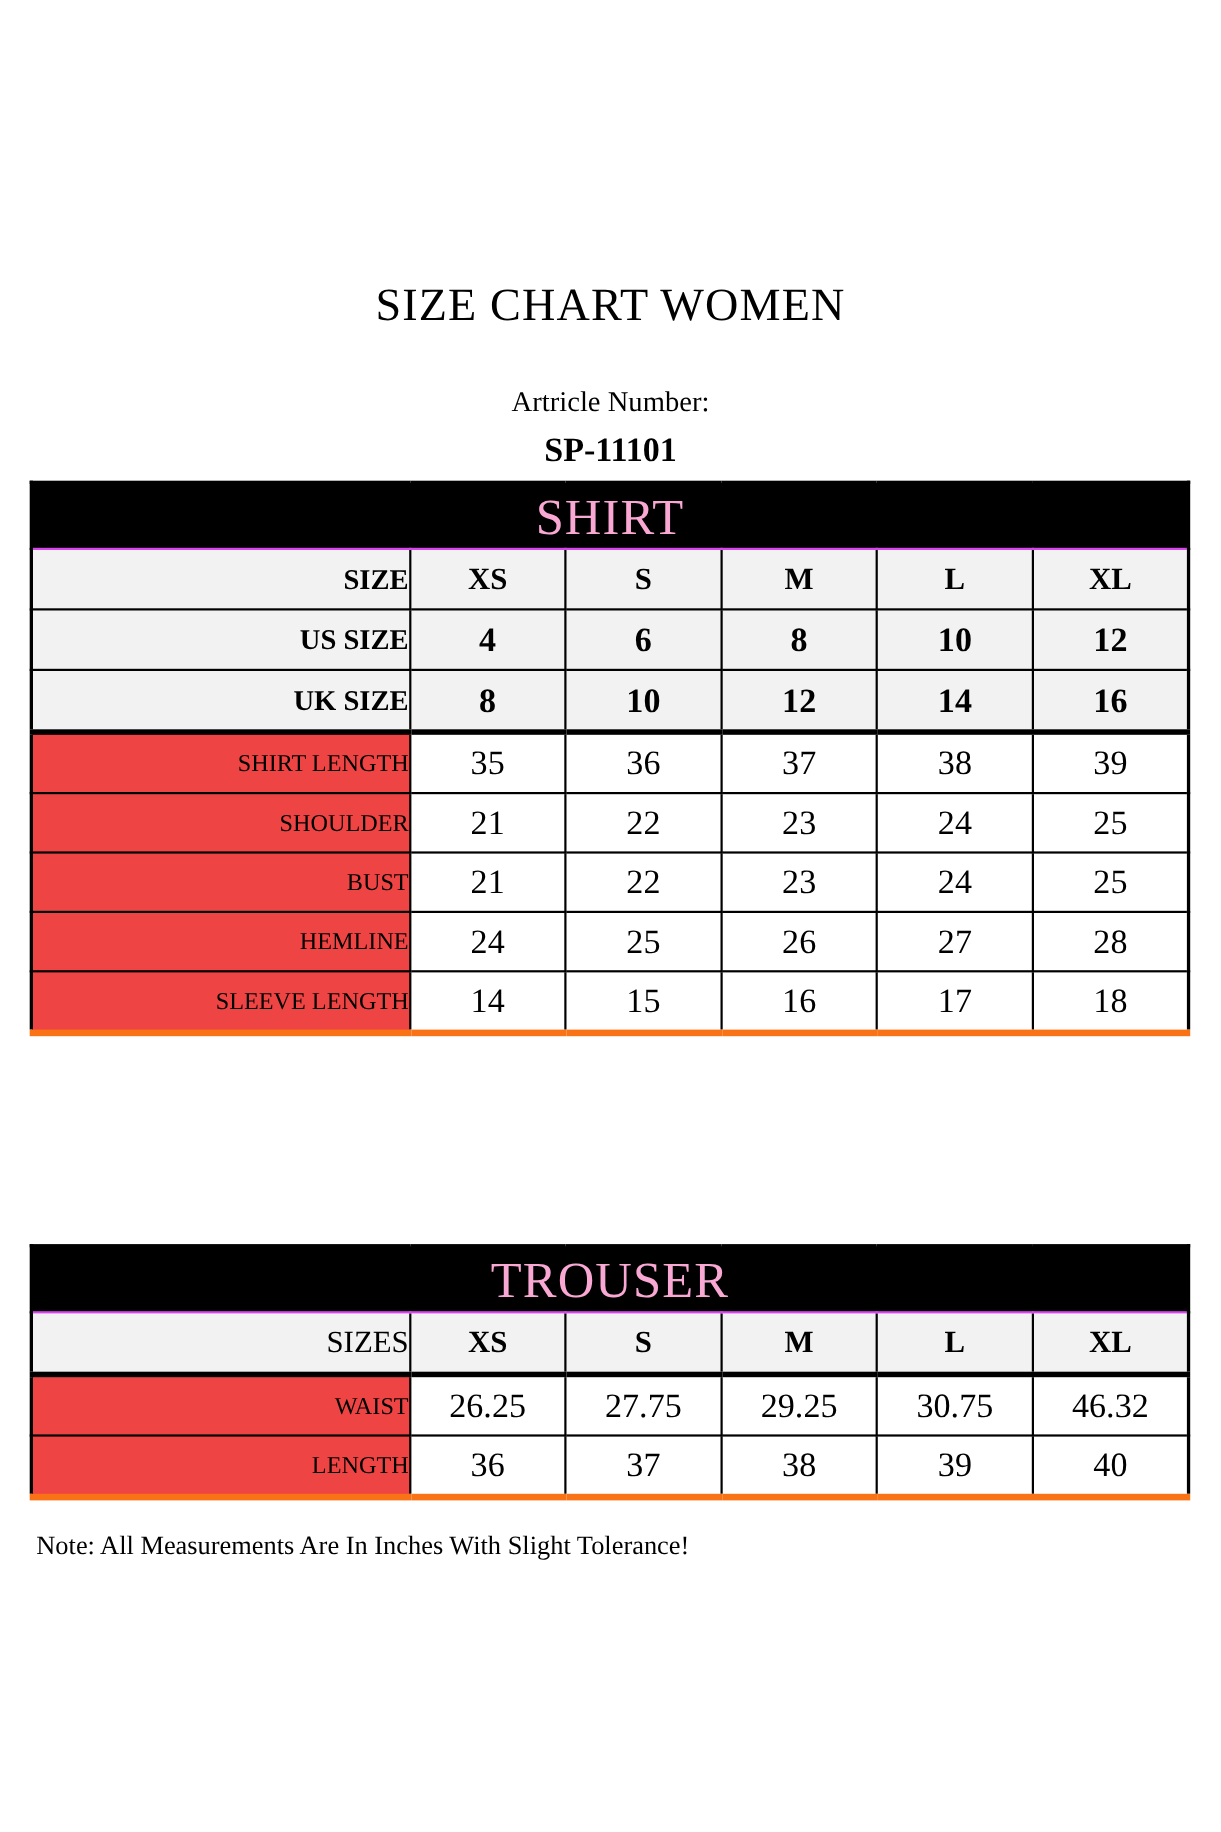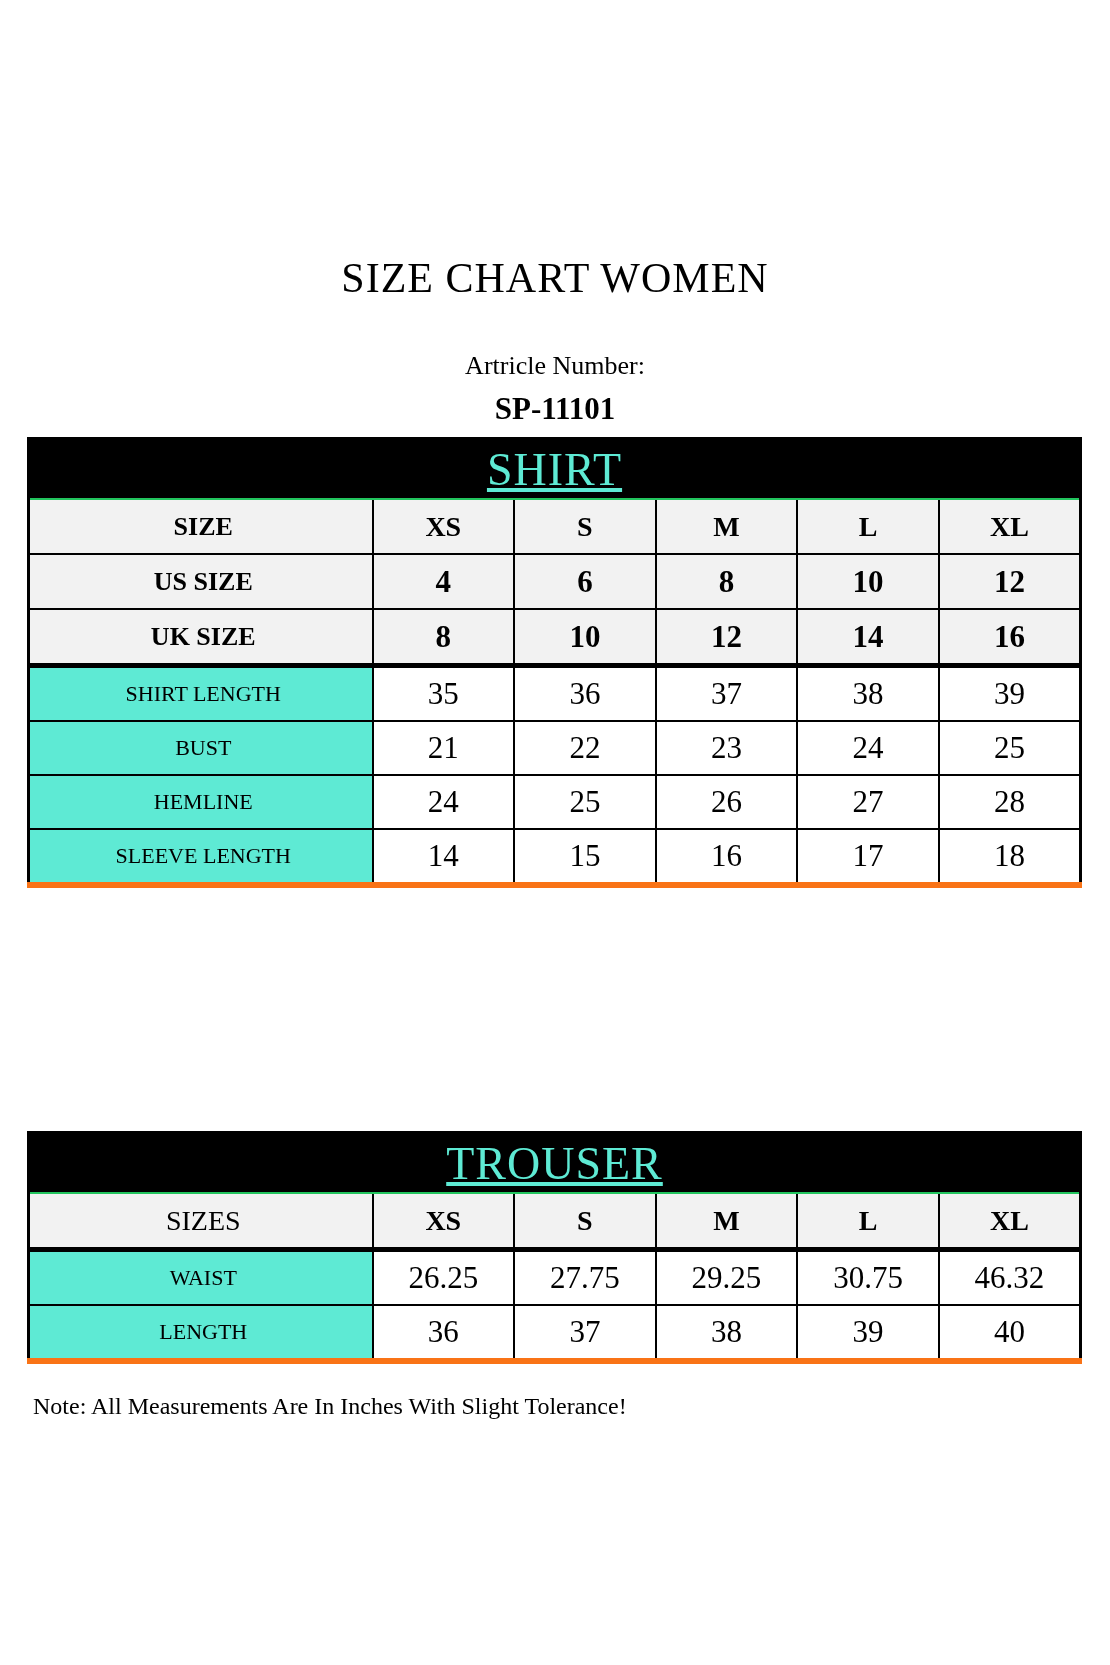--- a/index.html
+++ b/index.html
@@ -66,36 +66,35 @@
   td {
     border: 2px solid #000000;
     padding: 0;
     text-align: center;
     vertical-align: middle;
     background: #ffffff;
   }
 
   td.banner {
     background: #000000;
-    color: #5eead4;
+    color: #f9a8d4;
     height: 58px;
     font-size: 46px;
     letter-spacing: 1px;
-    border-bottom: 2px solid #22c55e;
-    text-decoration: underline;
+    border-bottom: 2px solid #d946ef;
   }
 
   tr.hdr td { background: #f2f2f2; height: 53px; }
   tr.thickb td { border-bottom: 5px solid #000000; }
   tr.mrow td { height: 52px; }
-  tr.mrow td.lbl { background: #5eead4; }
+  tr.mrow td.lbl { background: #ef4444; }
   table.sizetable tr:last-child td { border-bottom: 6px solid #f97316; }
 
   td.lbl {
-    text-align: center;
+    text-align: right;
     padding-left: 5px;
   }
   .lbl-big { font-size: 26px; font-weight: bold; }   
   .lbl-reg { font-size: 28px; font-weight: normal; } 
   .lbl-sm  { font-size: 22px; font-weight: normal; } 
 
   .hv  { font-size: 28px; font-weight: bold; }   
   .nv  { font-size: 31px; font-weight: bold; }   
   .mv  { font-size: 31px; font-weight: normal; } 
 
@@ -160,20 +159,28 @@
 
       <tr class="mrow">
         <td class="lbl lbl-sm">SHIRT LENGTH</td>
         <td class="mv">35</td>
         <td class="mv">36</td>
         <td class="mv">37</td>
         <td class="mv">38</td>
         <td class="mv">39</td>
       </tr>
 
+      <tr class="mrow">
+        <td class="lbl lbl-sm">SHOULDER</td>
+        <td class="mv">21</td>
+        <td class="mv">22</td>
+        <td class="mv">23</td>
+        <td class="mv">24</td>
+        <td class="mv">25</td>
+      </tr>
 
       <tr class="mrow">
         <td class="lbl lbl-sm">BUST</td>
         <td class="mv">21</td>
         <td class="mv">22</td>
         <td class="mv">23</td>
         <td class="mv">24</td>
         <td class="mv">25</td>
       </tr>
 

